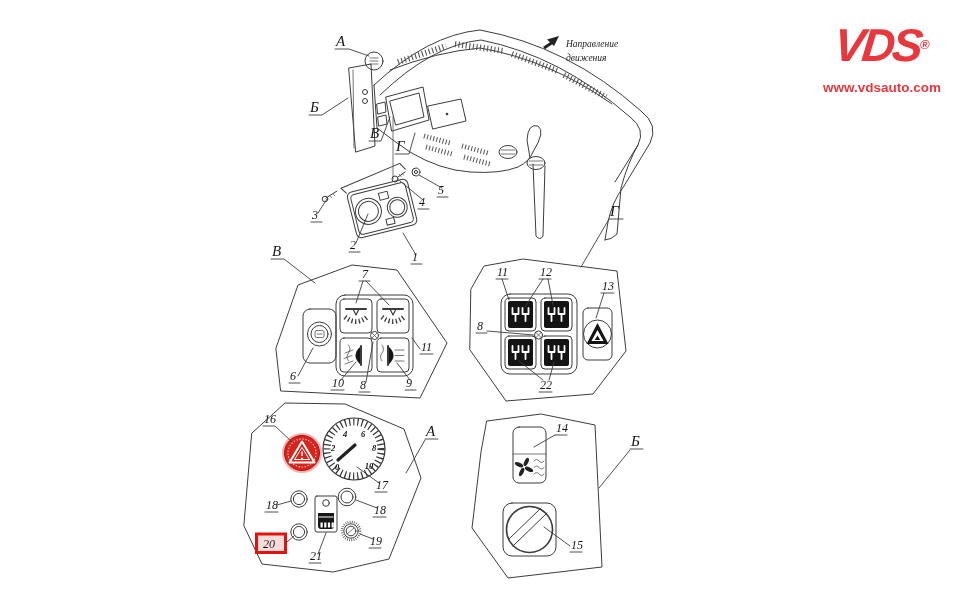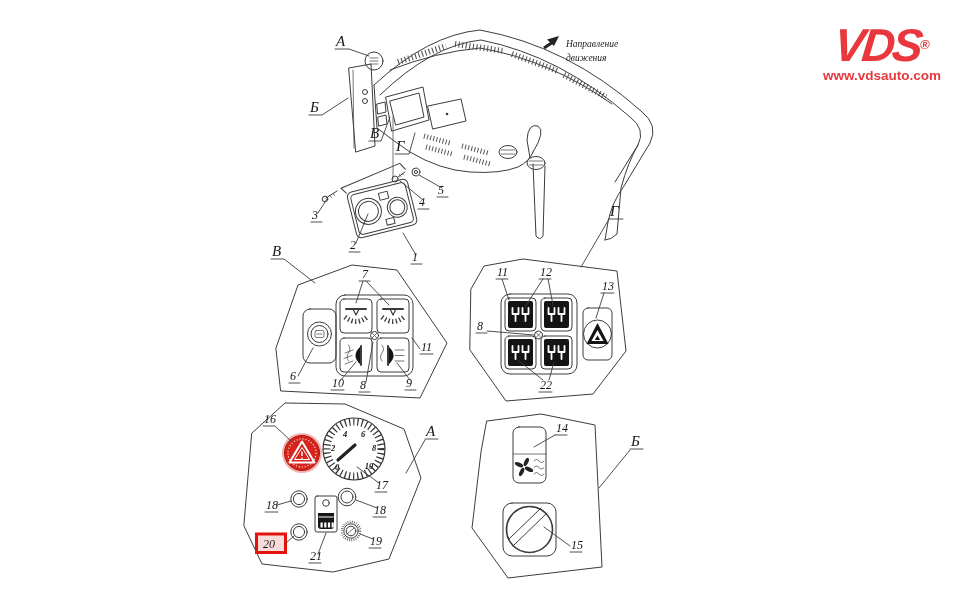--- a/index.html
+++ b/index.html
@@ -14,21 +14,21 @@
   .lbl{font:italic 15px "Liberation Serif",serif;fill:#161616;}
   .num{font:italic 12px "Liberation Serif",serif;fill:#161616;}
   .tnum{font:italic bold 8.5px "Liberation Serif",serif;fill:#161616;text-anchor:middle;}
   .note-text{font:italic 9.5px "Liberation Serif",serif;fill:#222;}
   .key{fill:#141414;}
   .wht{fill:none;stroke:#fff;stroke-width:1.8;stroke-linecap:round;stroke-linejoin:round;}
   .logo{position:absolute;right:8px;top:22px;width:140px;text-align:center;color:#e8383d;}
   .logo-mark{font-family:"Liberation Sans",sans-serif;font-weight:bold;font-style:italic;
              font-size:46px;line-height:46px;letter-spacing:-3px;transform:skewX(-6deg);}
   .logo-mark .reg{font-size:13px;vertical-align:top;letter-spacing:0;}
-  .logo-url{font-family:"Liberation Sans",sans-serif;font-weight:bold;font-size:13.5px;margin-top:0;}
+  .logo-url{font-family:"Liberation Sans",sans-serif;font-weight:bold;font-size:13.5px;margin-top:12px;}
 </style>
 </head>
 <body>
 
 <div class="canvas">
 
 <svg width="960" height="611" viewBox="0 0 960 611">
   <defs>
     <g id="ic-wiper">
       <path class="ln" style="stroke-width:2" d="M6,9 H26"></path>

